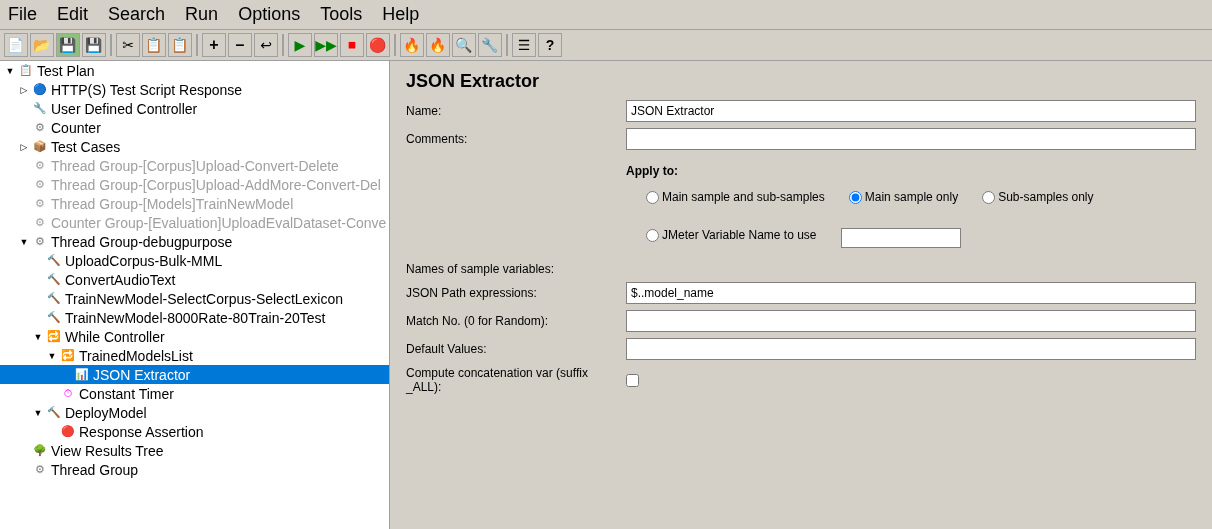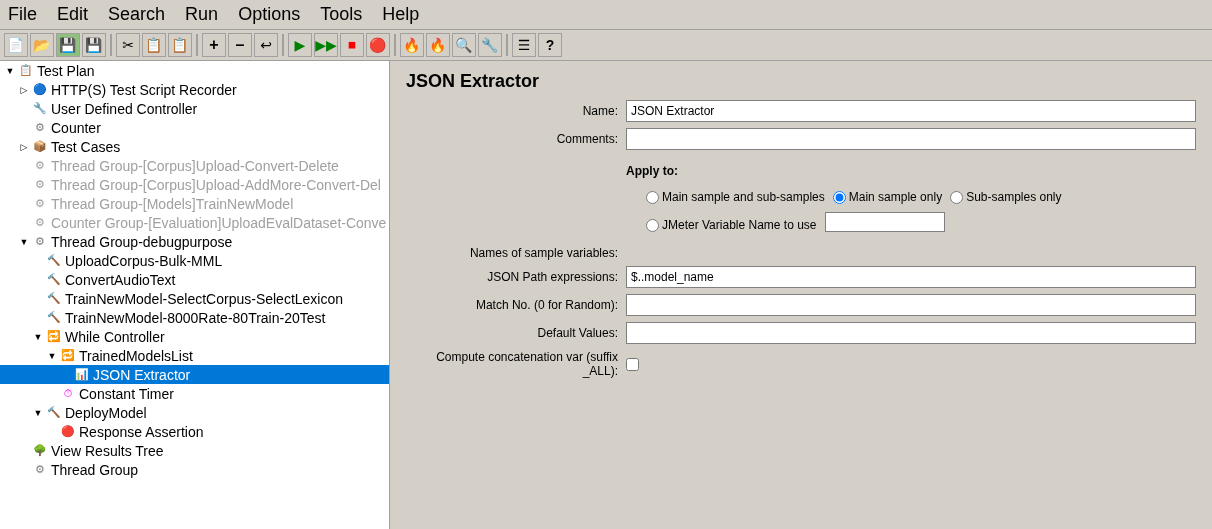--- a/index.html
+++ b/index.html
@@ -146,22 +146,21 @@
 
     .form-row {
       display: flex;
       align-items: center;
       margin-bottom: 6px;
     }
 
     .form-label {
       width: 220px;
       font-size: 12px;
-      text-align: right;
-      padding-right: 8px;
+      padding-right: 2px;
       flex-shrink: 0;
     }
 
     .form-input {
       flex: 1;
       height: 22px;
       border: 1px solid #808080;
       background: white;
       padding: 2px 4px;
       font-size: 12px;
@@ -173,22 +172,22 @@
       padding: 4px 0 6px 0;
     }
 
     .apply-to-section {
       background: #d4d0c8;
       padding: 4px 0 8px 0;
     }
 
     .radio-group {
       display: flex;
-      align-items: flex-end;
-      gap: 8px;
+      align-items: flex-start;
+      gap: 24px;
       padding-left: 20px;
       flex-wrap: wrap;
     }
 
     .radio-item {
       display: flex;
       align-items: center;
       gap: 3px;
       font-size: 12px;
     }
@@ -261,21 +260,21 @@
 
     <div class="tree-item tree-indent-0">
       <span class="tree-arrow">▼</span>
       <span class="tree-icon icon-plan">📋</span>
       <span class="tree-label">Test Plan</span>
     </div>
 
     <div class="tree-item tree-indent-1">
       <span class="tree-arrow">▷</span>
       <span class="tree-icon icon-recorder">🔵</span>
-      <span class="tree-label">HTTP(S) Test Script Recorder</span>
+      <span class="tree-label">HTTP(S) Test Script Response</span>
     </div>
 
     <div class="tree-item tree-indent-1">
       <span class="tree-arrow"></span>
       <span class="tree-icon icon-vars">🔧</span>
       <span class="tree-label">User Defined Controller</span>
     </div>
 
     <div class="tree-item tree-indent-1">
       <span class="tree-arrow"></span>

